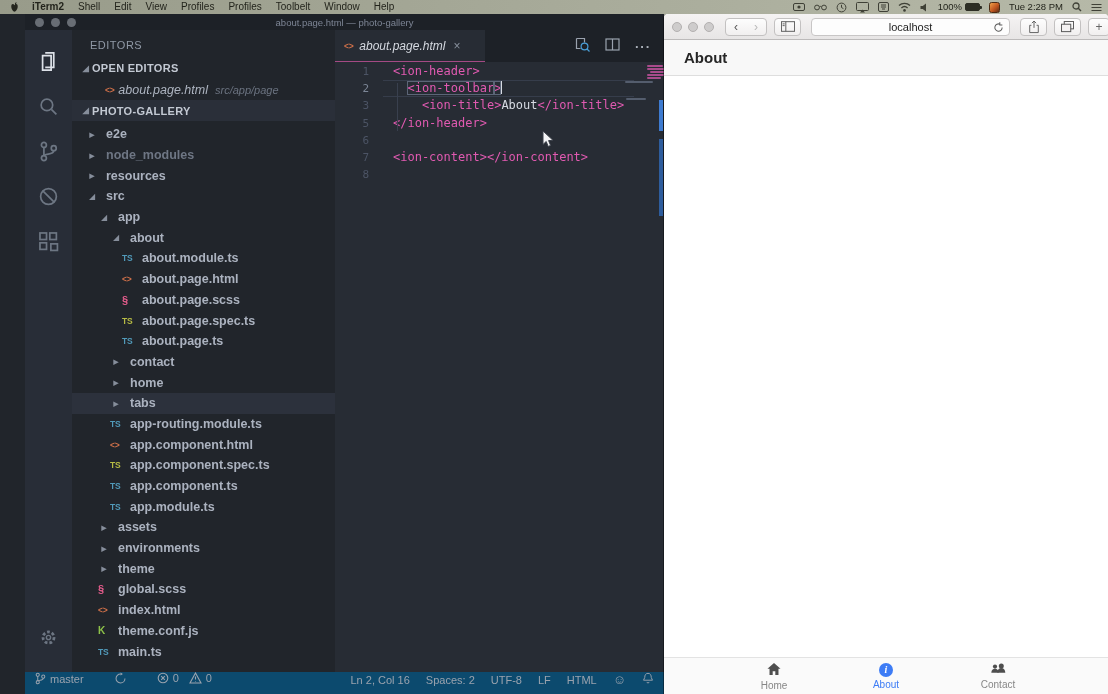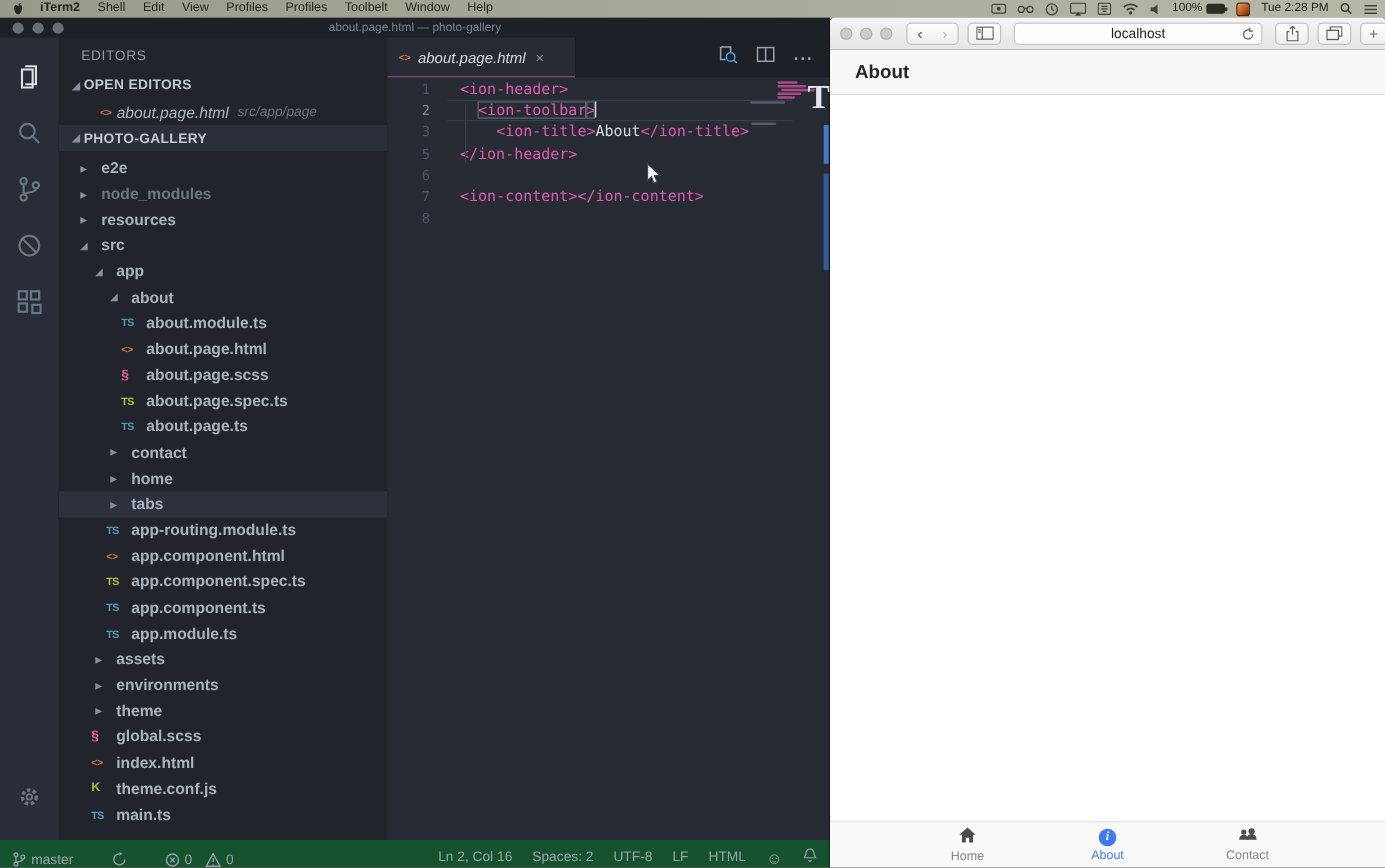--- a/index.html
+++ b/index.html
@@ -21,21 +21,21 @@
   .batt { display:flex; align-items:center; gap:3px; }
   .batt-body { width:15px; height:8px; border:1px solid #2c2d24; border-radius:2px;
     position:relative; background:#2c2d24; }
   .batt-body:after { content:""; position:absolute; right:-3px; top:2px; width:2px; height:3px;
     background:#2c2d24; border-radius:0 1px 1px 0; }
   .appic { width:11px; height:11px; border-radius:2.5px;
     background:linear-gradient(135deg,#f0a04a,#c1561f 55%,#5d2d14); border:1px solid #4c2a12; }
 
   
   .vscode { position:absolute; left:0; top:14px; width:664px; height:680px;
-    background:#21252b; display:flex; flex-direction:column; color:#a9b1bd; }
+    background:#21252b; display:flex; flex-direction:column; color:#a9b1bd;padding-left:25px; }
   .vs-titlebar { height:16px; background:#1d2127; position:relative;
     display:flex; align-items:center; justify-content:center; flex:0 0 16px; }
   .vs-title { font-size:9.5px; color:#7d8595; }
   .traffic { position:absolute; left:10px; top:4px; display:flex; gap:7px; }
   .traffic i { width:9px; height:9px; border-radius:50%; background:#686d74; }
   .vs-main { flex:1; display:flex; min-height:0; }
 
   .activitybar { width:47px; background:#282d37; display:flex; flex-direction:column;
     align-items:center; padding-top:9px; flex:0 0 47px; }
   .ab-icon { width:47px; height:45px; display:flex; align-items:center; justify-content:center; }
@@ -90,21 +90,21 @@
   .caret { display:inline-block; width:1px; height:13px; background:#d6dae2;
     vertical-align:-2px; }
   .indent-guide { position:absolute; left:62px; top:21px; width:1px; height:48px; background:#39404e; }
   .mm { position:absolute; height:2px; border-radius:1px; }
   .mm-pink { background:#a84b8b; } .mm-gray { background:#545d6d; }
   .ovr { position:absolute; width:4px; right:1px; }
   .bigT { position:absolute; left:336px; top:0px; color:#e4e7ea; font-size:27px; font-weight:bold;
     font-family:"Liberation Serif",serif; }
   .mcursor { position:absolute; left:207px; top:68px; }
 
-  .statusbar { height:22px; background:#14532d; flex:0 0 22px; display:flex; align-items:flex-end;
+  .statusbar { height:22px; background:#0c4a6e; flex:0 0 22px; display:flex; align-items:flex-start;
     padding:0 10px; font-size:11px; color:#9ba3ae; gap:30px; }
   .sb-item { display:flex; align-items:center; gap:4px; white-space:nowrap; }
   .sb-right { margin-left:auto; display:flex; align-items:center; gap:16px; }
   .statusbar svg { stroke:#9ba3ae; fill:none; stroke-width:1.1; }
 
   
   .safari { position:absolute; left:664px; top:14px; width:444px; height:680px;
     background:#fff; display:flex; flex-direction:column;
     box-shadow:-1px 0 0 rgba(0,0,0,.4); border-radius:4px 4px 0 0; }
   .sf-toolbar { height:26px; flex:0 0 26px; background:linear-gradient(#f5f3f3,#e7e5e5);

